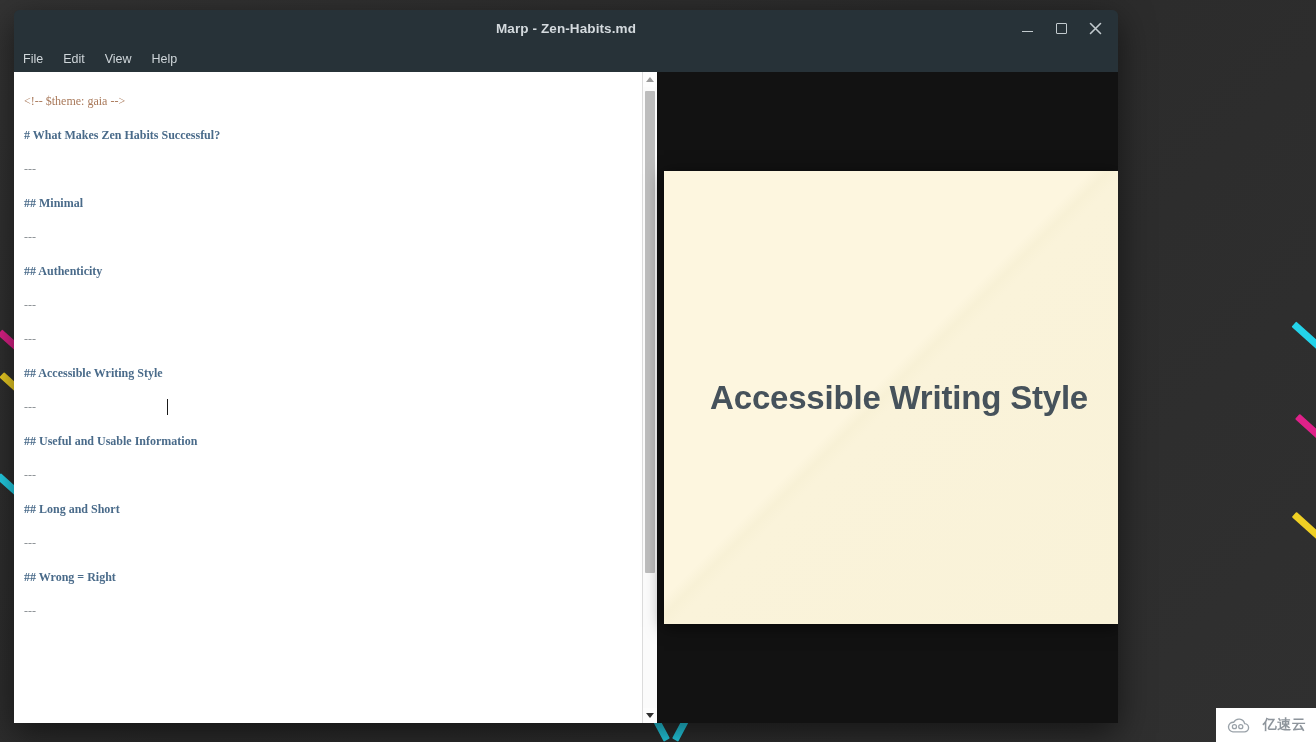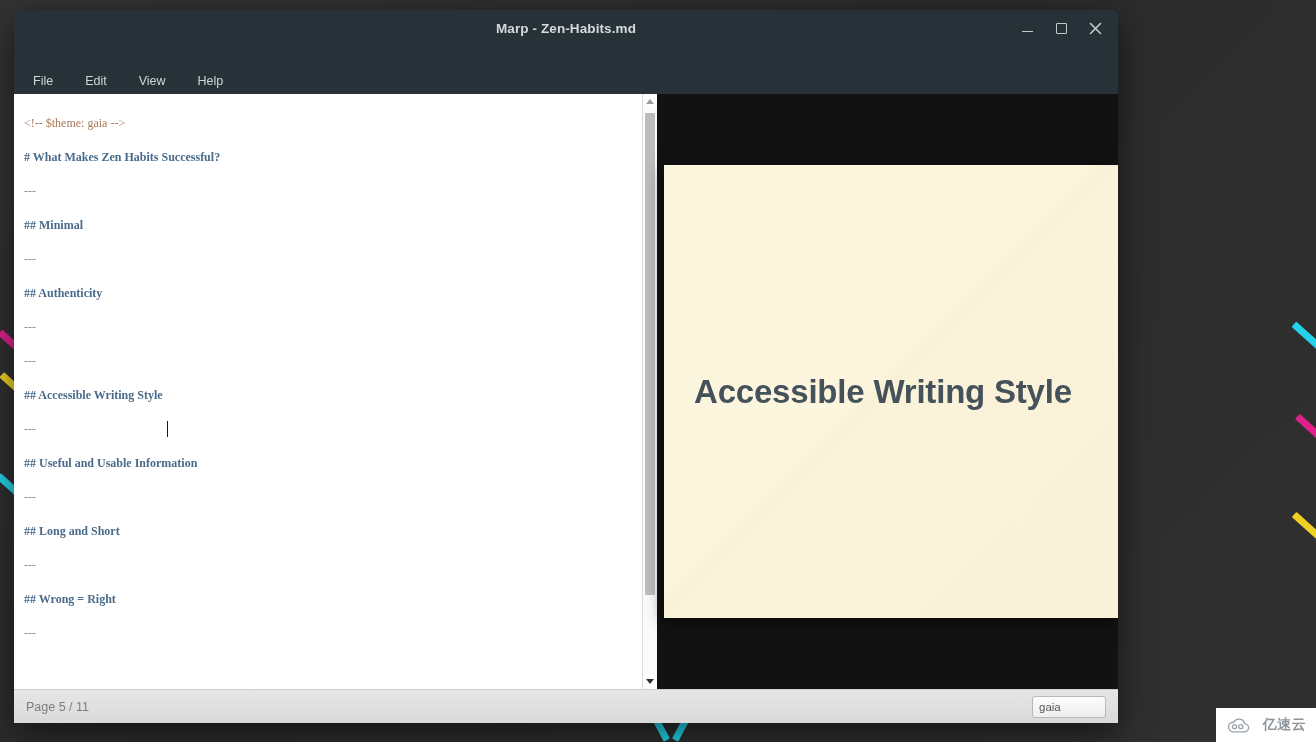--- a/index.html
+++ b/index.html
@@ -102,23 +102,21 @@
     border-radius: 1px;
   }
 
   
   #menubar {
     height: 26px;
     flex: 0 0 26px;
     background: #273238;
     display: flex;
     align-items: center;
-    padding-left: 10px;
-    gap: 14px;
-    margin-top: 22px;
+    gap: 2px;
   }
   .menu-item {
     color: #cfd6da;
     font-size: 12.5px;
     padding: 3px 9px;
     border-radius: 3px;
     cursor: pointer;
   }
 
   
@@ -221,21 +219,21 @@
     width: 604px;
     height: 453px;
     background:
       linear-gradient(135deg,
         #fdf6df 0%, #fdf6df 47%,
         #f8f1d6 49%, #faf3da 51%,
         #f9f2d8 100%);
     box-shadow: 0 3px 16px rgba(0,0,0,.6);
     display: flex;
     align-items: center;
-    justify-content: flex-start;
+    justify-content: flex-end;
     position: relative;
     margin-left: 6px;
   }
   #slide-heading {
     color: #46525b;
     font-size: 33px;
     font-weight: bold;
     letter-spacing: -.2px;
     text-align: center;
     padding: 0 30px;
@@ -380,26 +378,20 @@
         </div>
       </div>
 
       <div id="preview-pane">
         <div id="slide">
           <div id="slide-heading">Accessible Writing Style</div>
         </div>
       </div>
     </div>
 
-    <div id="statusbar">
-      <div id="page-indicator">Page 5 / 11</div>
-      <div id="statusbar-right">
-        <div id="theme-select">gaia</div>
-      </div>
-    </div>
   </div>
 
   <div id="watermark">
     <span id="watermark-icon">
       <svg width="24" height="15" viewBox="0 0 30 19">
         <path d="M8.5 17.5h14.5a5.2 5.2 0 0 0 .4-10.4A7.4 7.4 0 0 0 9.6 5.4 5.9 5.9 0 0 0 8.5 17.5z" fill="none" stroke="#9aa2a9" stroke-width="1.7"></path>
         <circle cx="10.5" cy="11" r="2.6" fill="none" stroke="#9aa2a9" stroke-width="1.6"></circle>
         <circle cx="18.5" cy="11" r="2.6" fill="none" stroke="#9aa2a9" stroke-width="1.6"></circle>
       </svg>
     </span>

